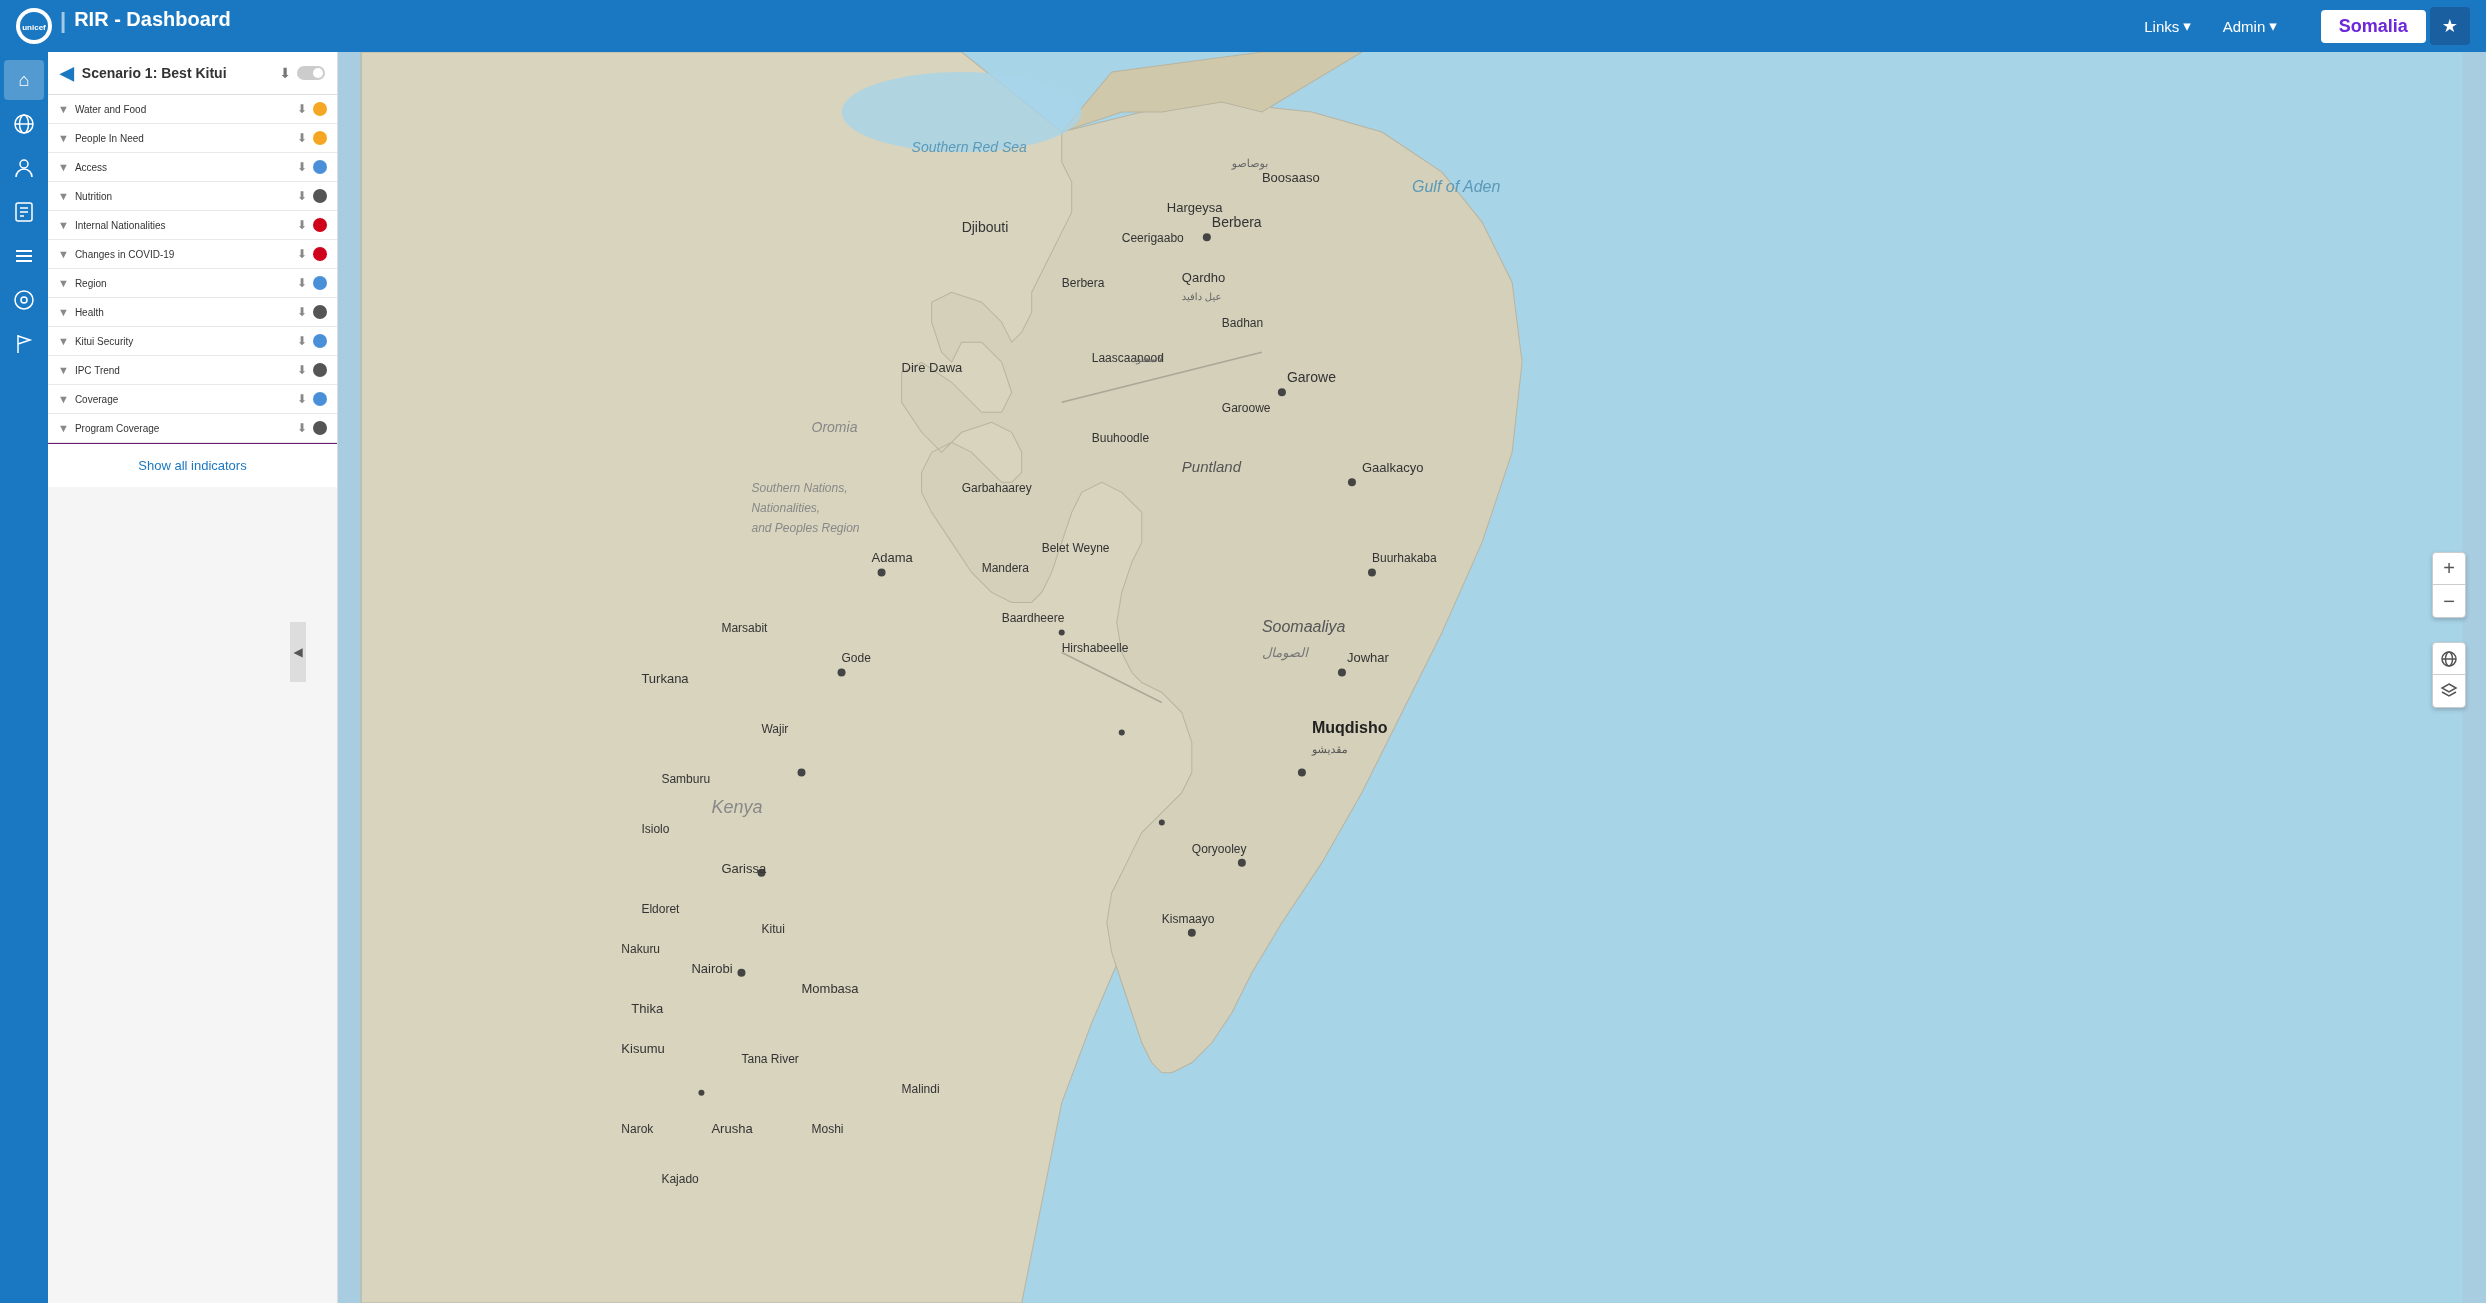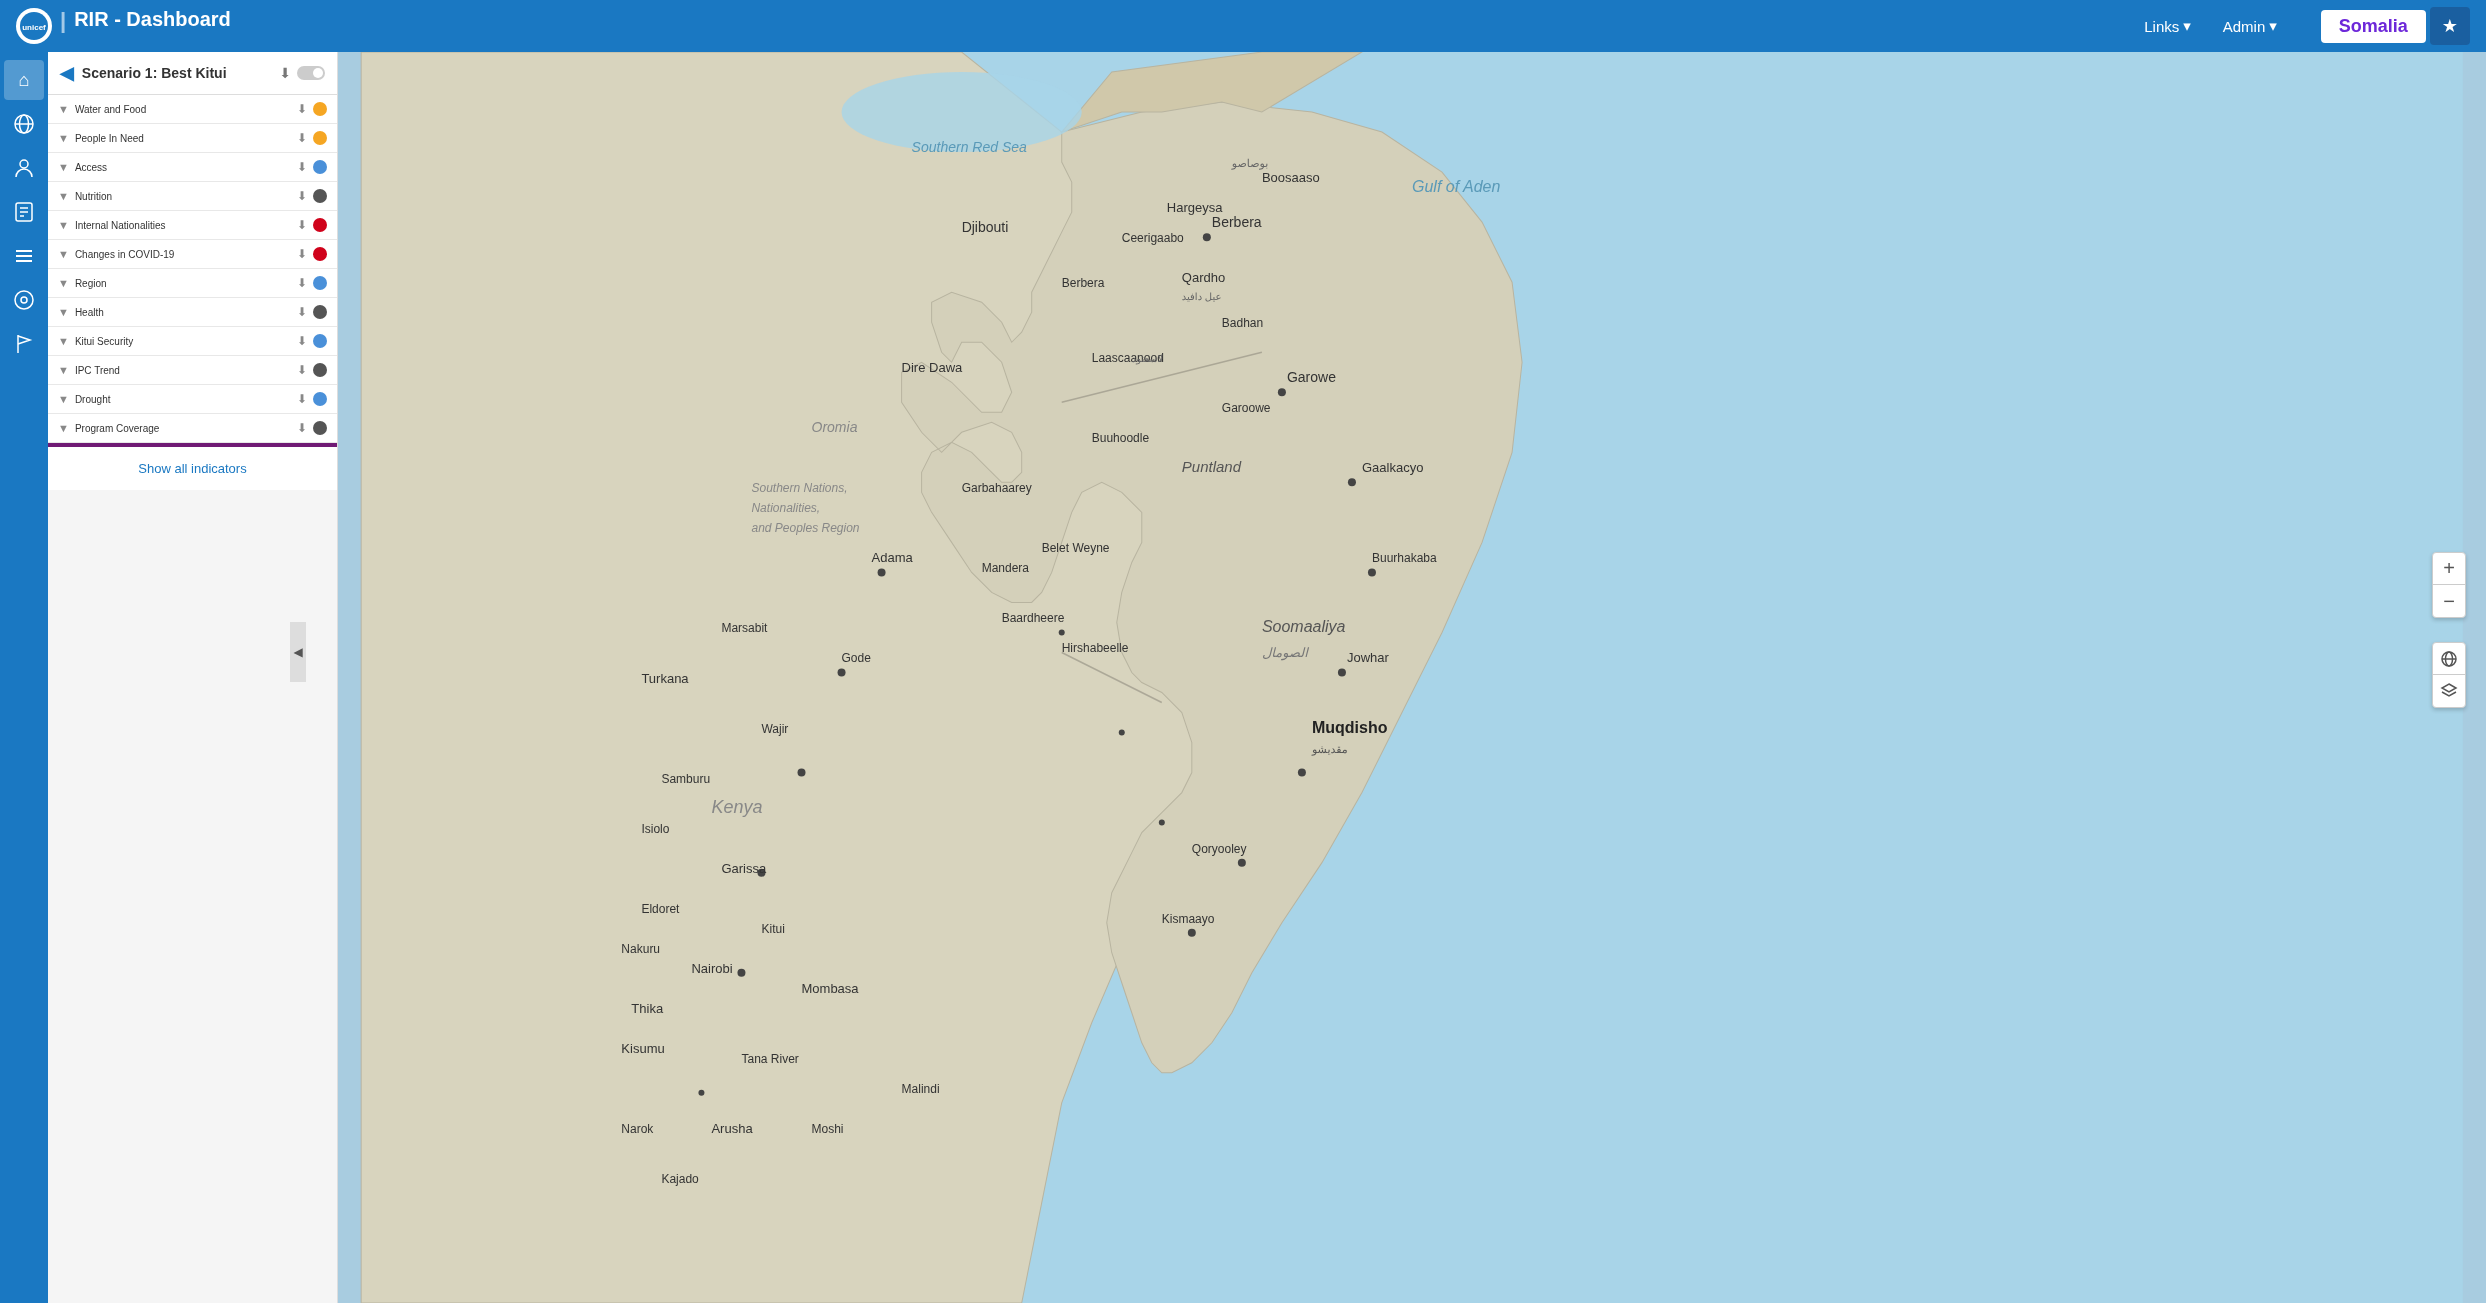--- a/index.html
+++ b/index.html
@@ -159,21 +159,21 @@
     .dot-dark { background: #555; }
     .dot-red { background: #d0021b; }
 
     .show-all {
       padding: 14px 10px;
       font-size: 13px;
       color: #1a78c2;
       cursor: pointer;
       text-align: center;
       background: white;
-      border-top: 4px solid #701a75;
+      border-top: 1px solid #701a75;
     }
 
     
     .map-area {
       flex: 1;
       position: relative;
       overflow: hidden;
       background: #a8cce0;
     }
 
@@ -376,21 +376,21 @@
         <span class="layer-chevron">▼</span>
         <span class="layer-name">IPC Trend</span>
         <div class="layer-controls">
           <span style="font-size:12px;color:#888;">⬇</span>
           <span class="dot dot-dark"></span>
         </div>
       </div>
 
       <div class="layer-item">
         <span class="layer-chevron">▼</span>
-        <span class="layer-name">Drought</span>
+        <span class="layer-name">Coverage</span>
         <div class="layer-controls">
           <span style="font-size:12px;color:#888;">⬇</span>
           <span class="dot dot-blue"></span>
         </div>
       </div>
 
       <div class="layer-item">
         <span class="layer-chevron">▼</span>
         <span class="layer-name">Program Coverage</span>
         <div class="layer-controls">

